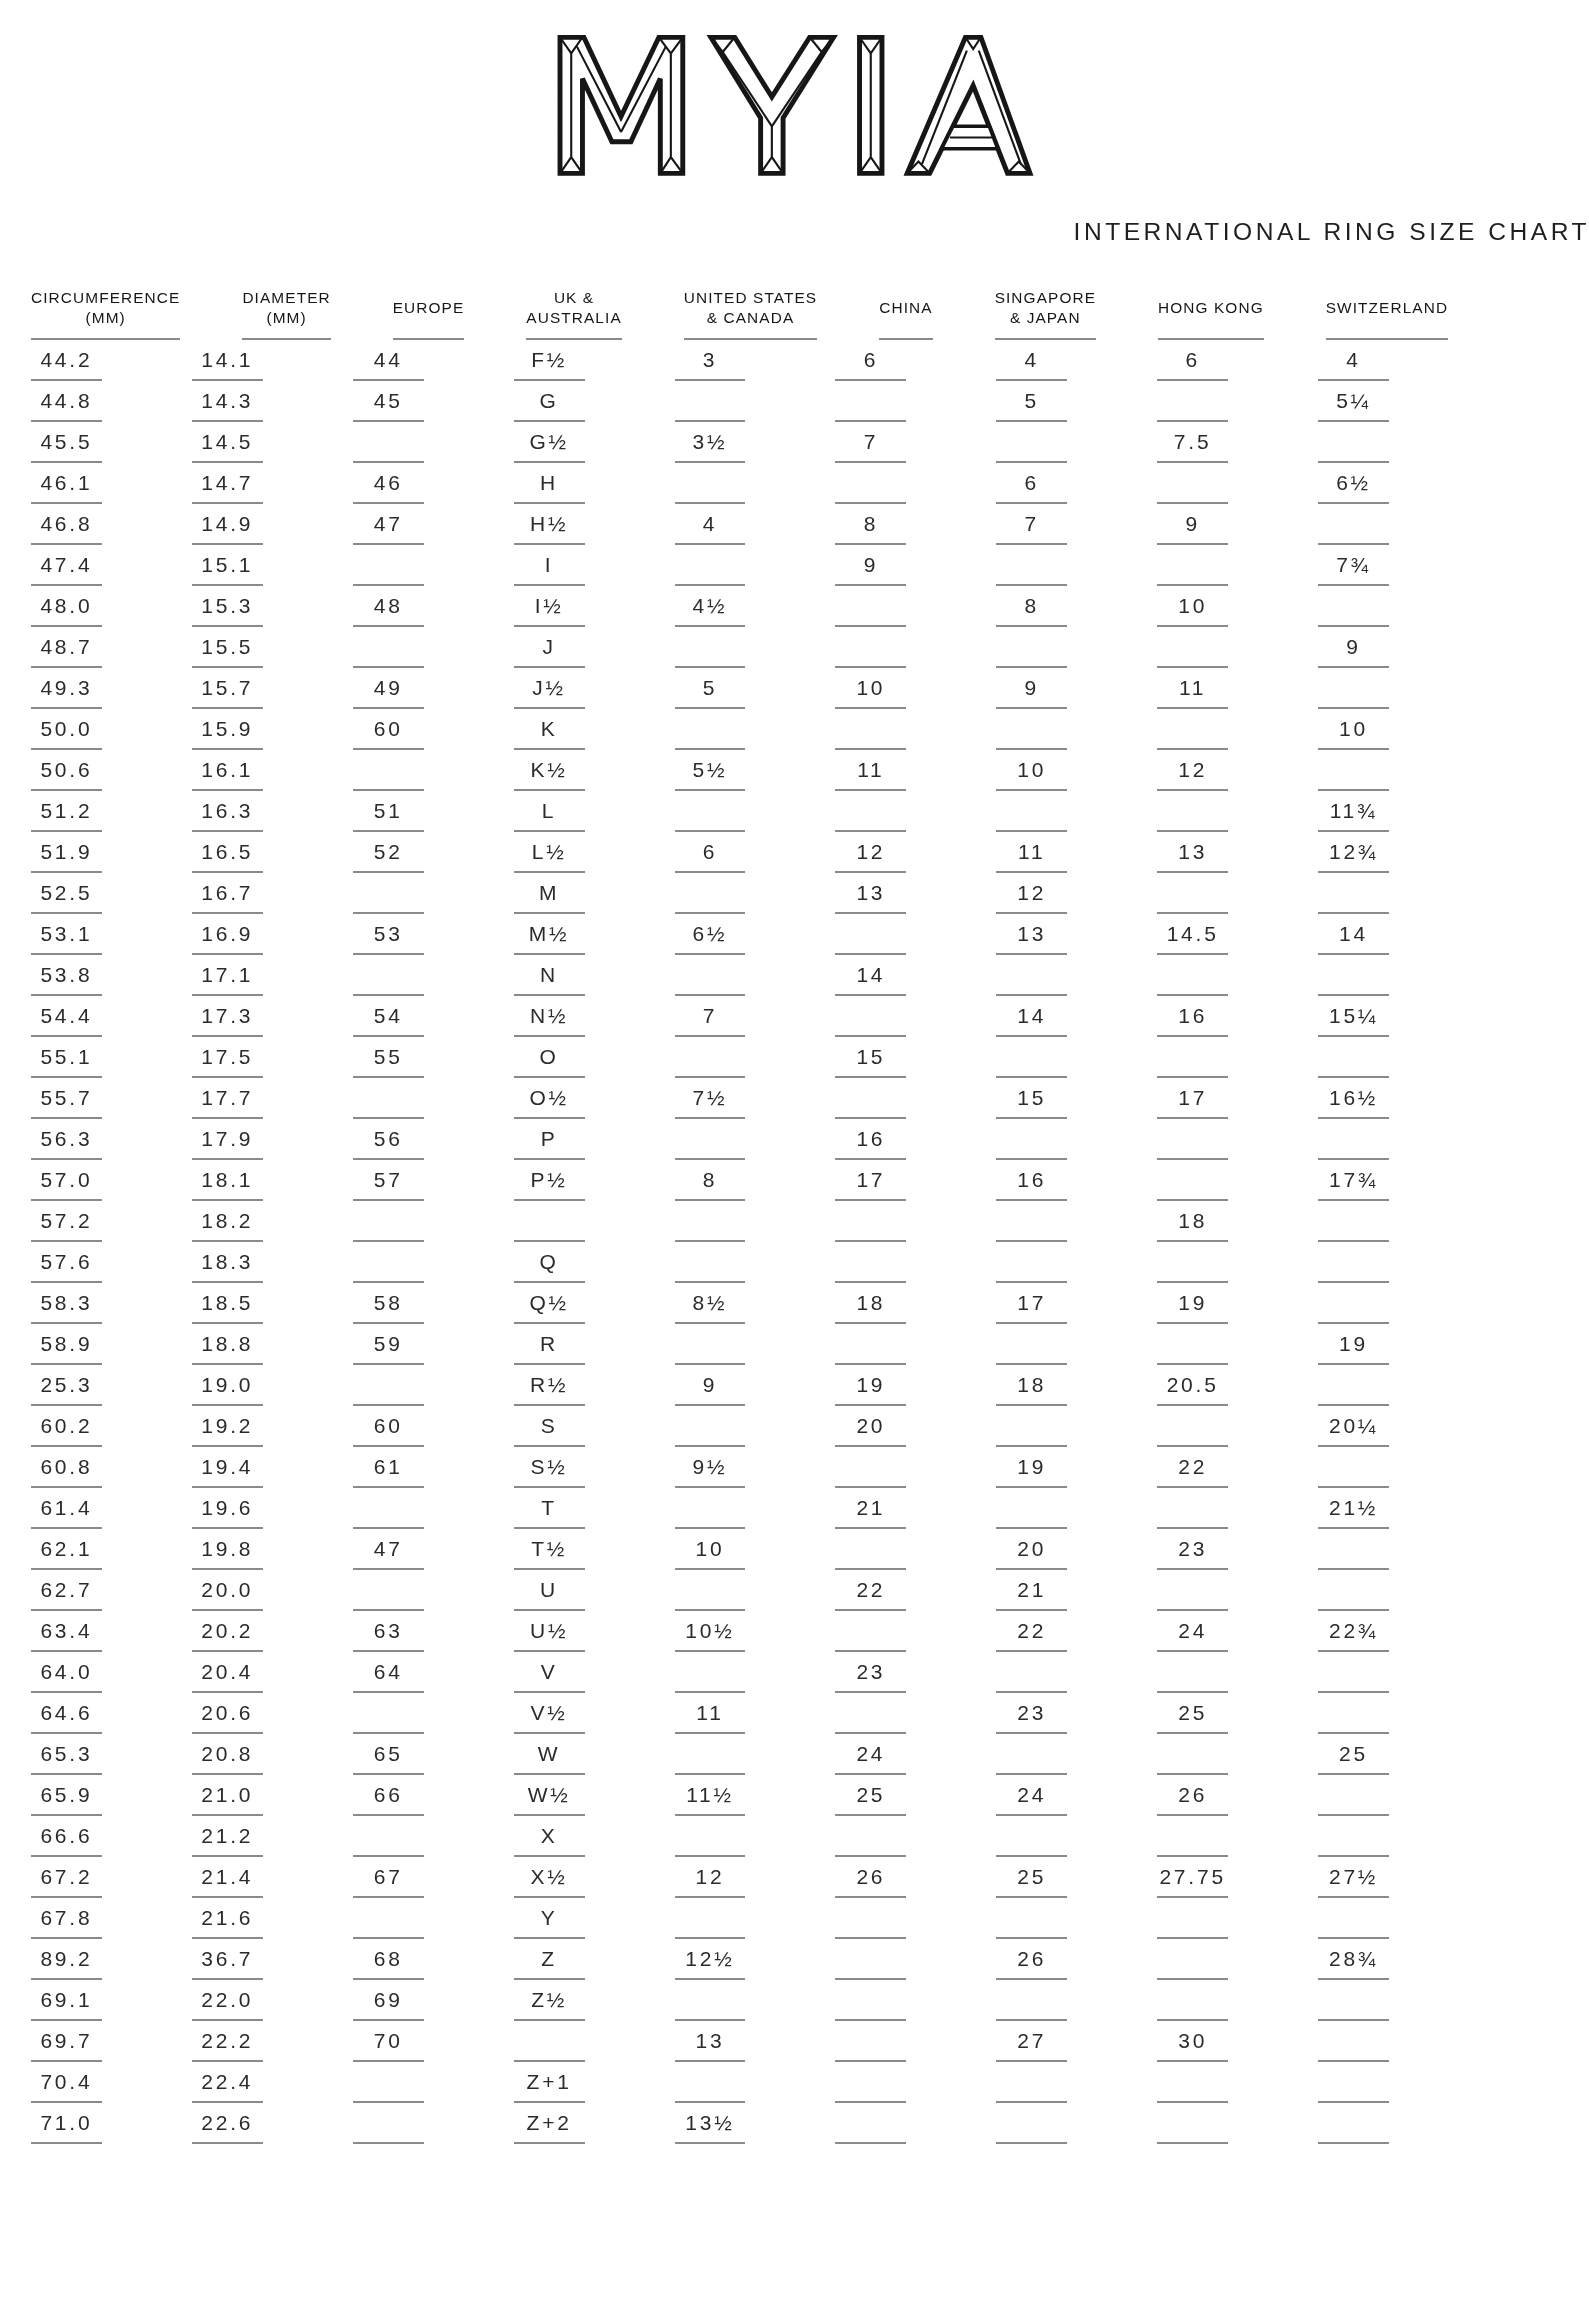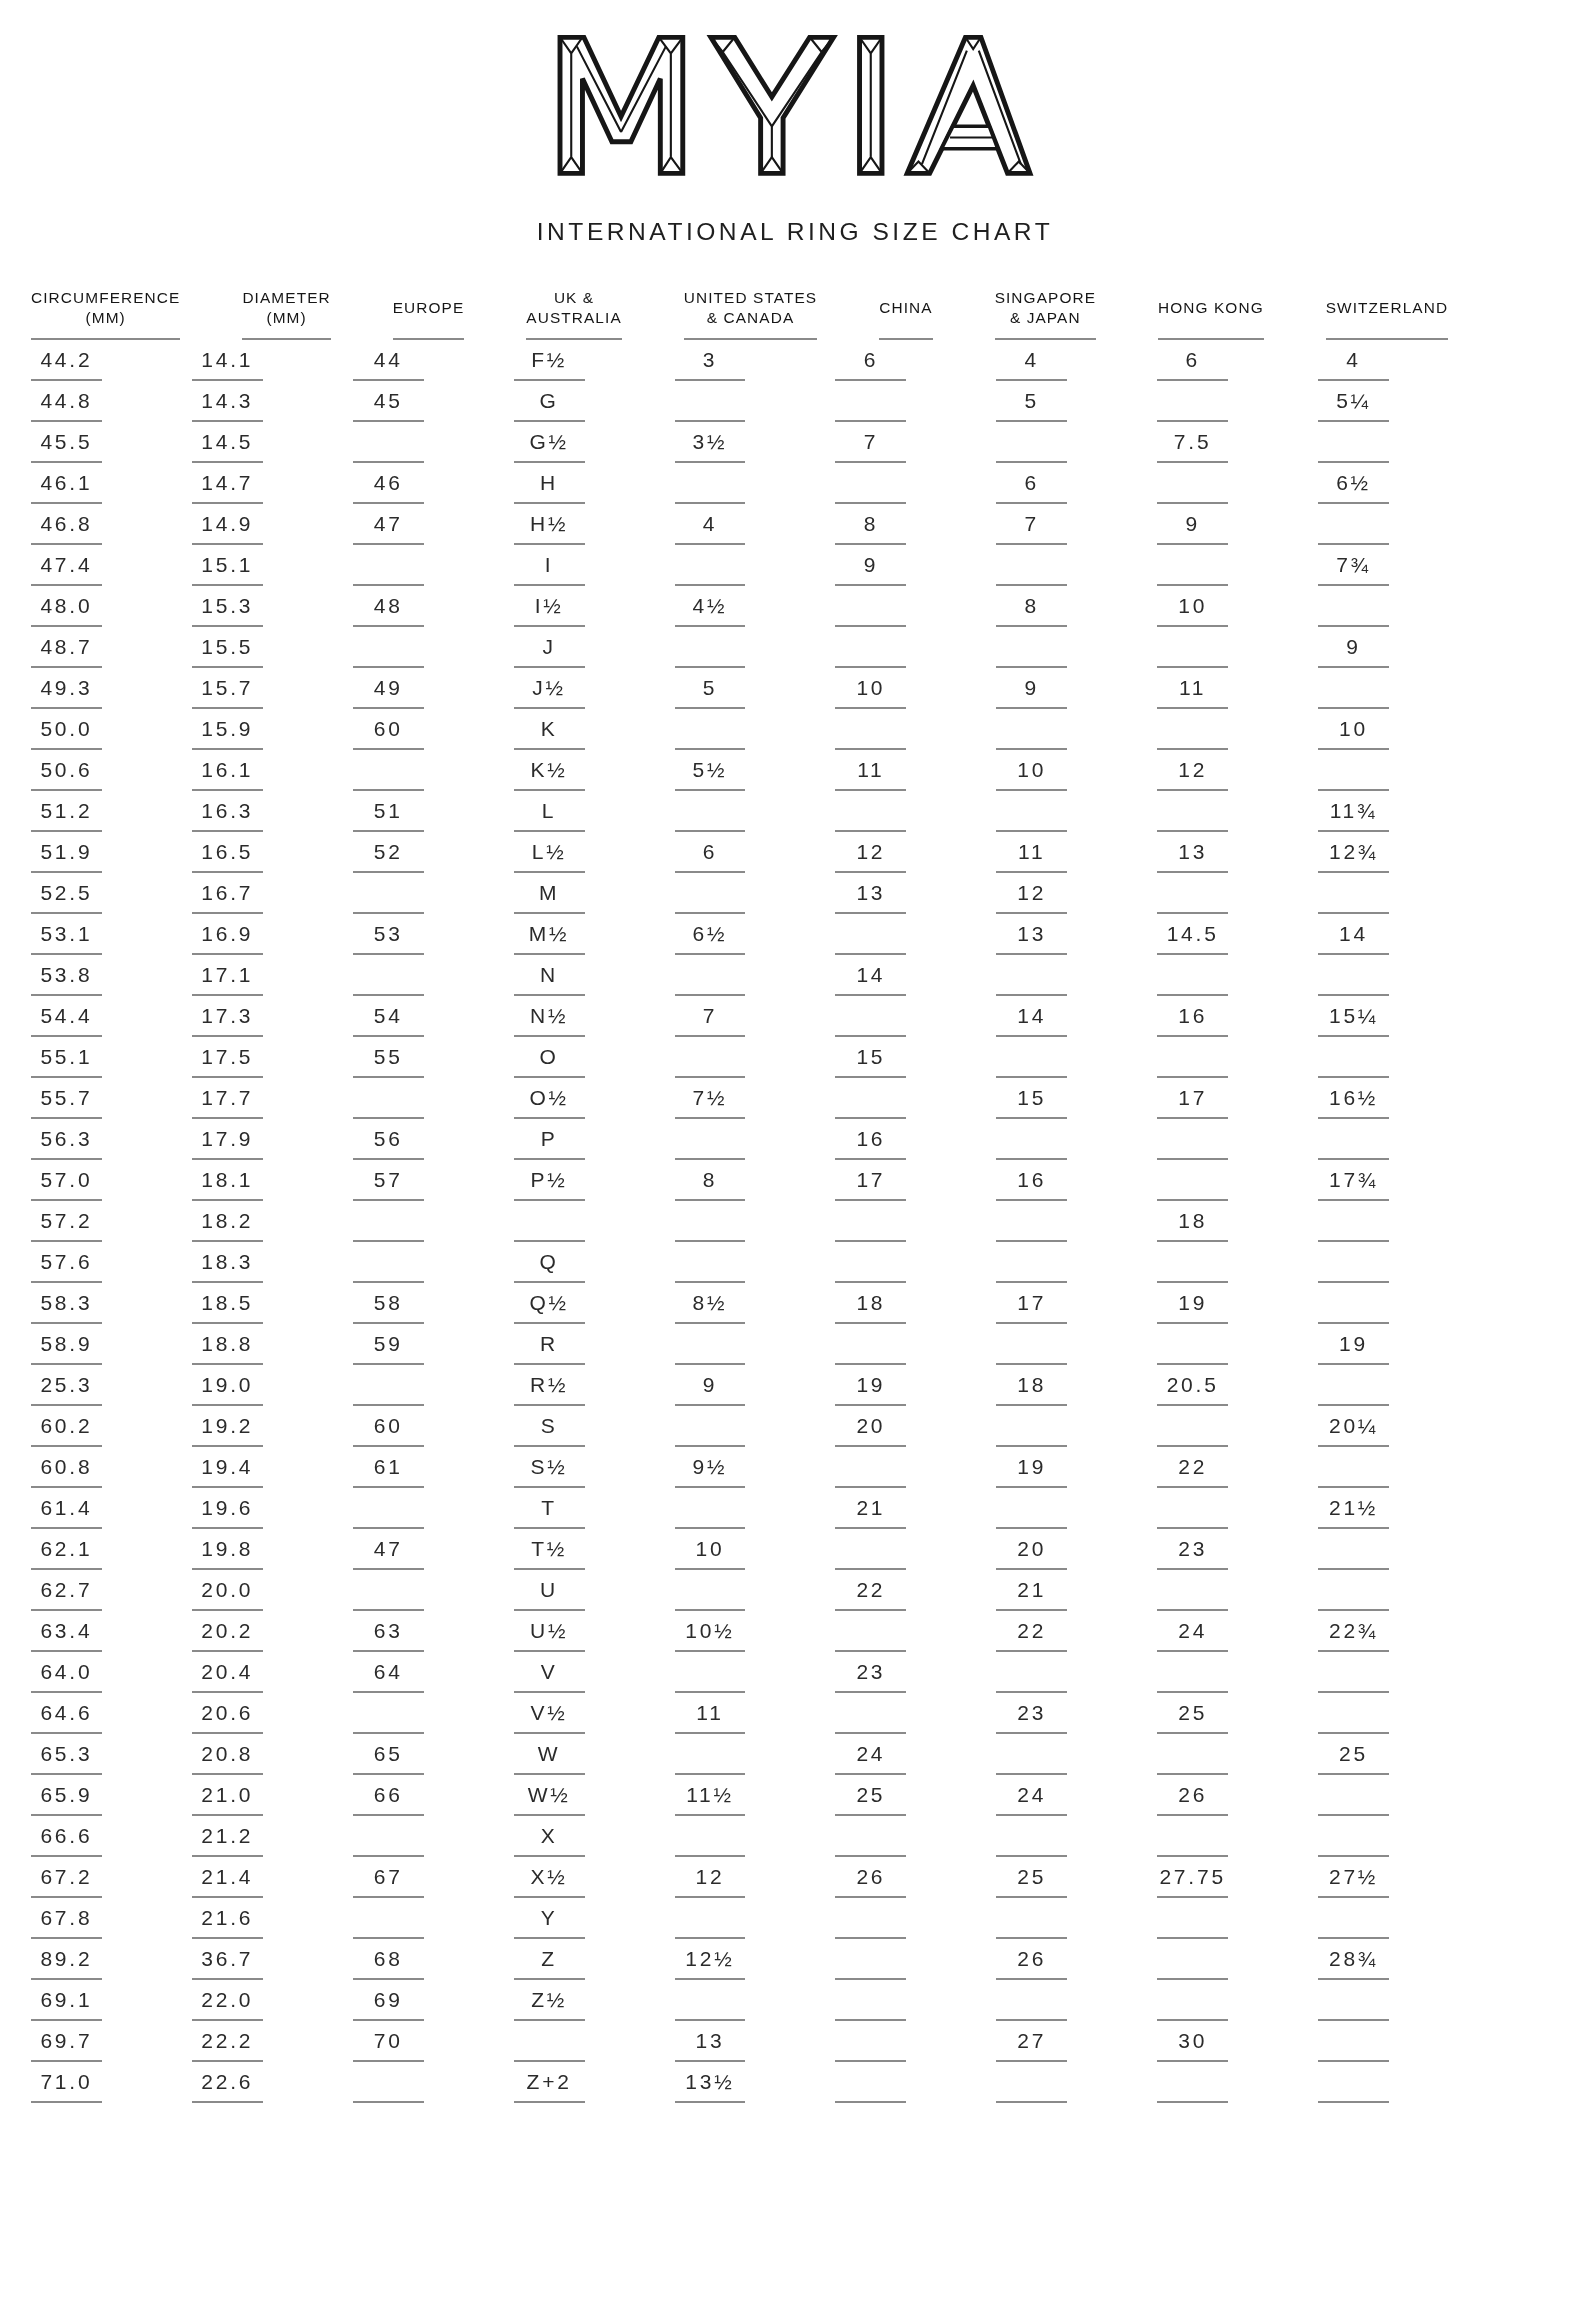--- a/index.html
+++ b/index.html
@@ -7,21 +7,21 @@
   body{
     width:1590px;height:2307px;
     font-family:"Liberation Sans",sans-serif;
     color:#2b2b2b;
     overflow:hidden;
   }
   .page{padding-top:35px;}
   .logo-wrap{text-align:center;}
   .logo-wrap svg{display:inline-block;}
   .chart-title{
-    text-align:center;
+    text-align:right;
     font-size:24.6px;
     letter-spacing:3.5px;
     color:#1f1f1f;
     margin-top:39px;
     font-weight:400;
   }
   .table{margin-top:31px;width:1420px;}
   .thead,.trow{
     display:grid;
     grid-template-columns:repeat(9,1fr);
@@ -574,20 +574,31 @@
           <div class="cell">22.2</div>
           <div class="cell">70</div>
           <div class="cell"></div>
           <div class="cell">13</div>
           <div class="cell"></div>
           <div class="cell">27</div>
           <div class="cell">30</div>
           <div class="cell"></div>
         </div>
         <div class="trow">
+          <div class="cell">70.4</div>
+          <div class="cell">22.4</div>
+          <div class="cell"></div>
+          <div class="cell">Z+1</div>
+          <div class="cell"></div>
+          <div class="cell"></div>
+          <div class="cell"></div>
+          <div class="cell"></div>
+          <div class="cell"></div>
+        </div>
+        <div class="trow">
           <div class="cell">71.0</div>
           <div class="cell">22.6</div>
           <div class="cell"></div>
           <div class="cell">Z+2</div>
           <div class="cell">13½</div>
           <div class="cell"></div>
           <div class="cell"></div>
           <div class="cell"></div>
           <div class="cell"></div>
         </div>

